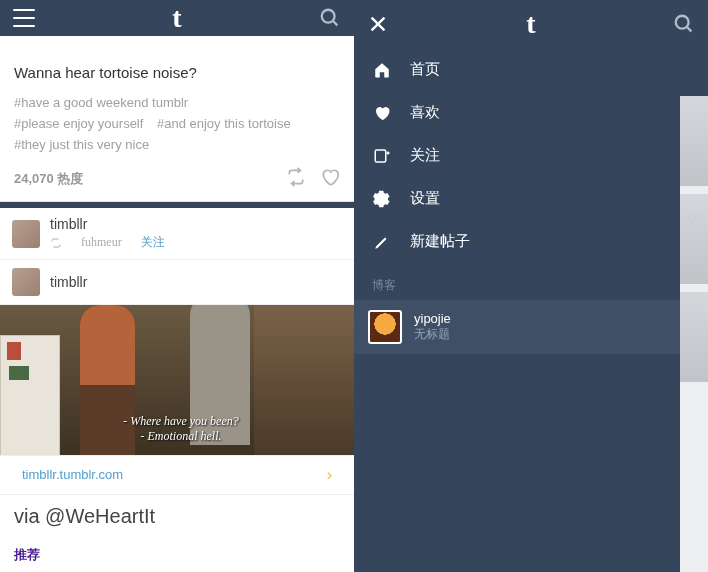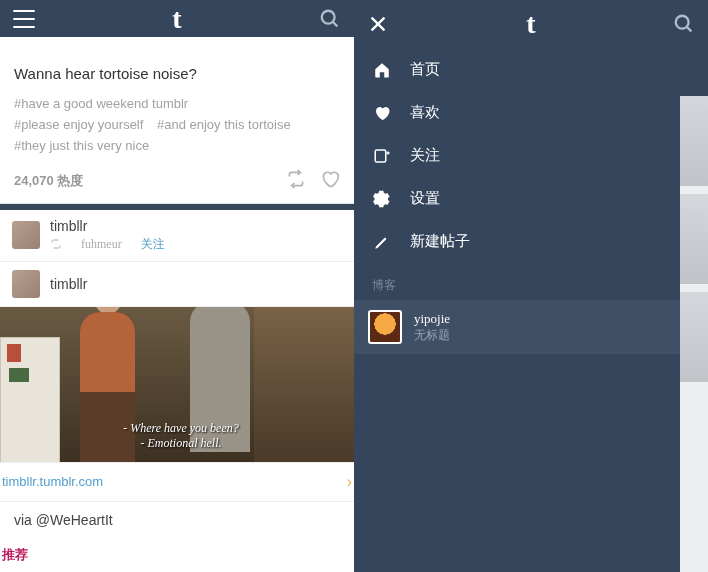--- a/index.html
+++ b/index.html
@@ -34,33 +34,33 @@
   .scene .fridge:after{content:'';position:absolute;top:30px;left:8px;width:20px;height:14px;background:#4a6a44;}
   .scene .p1 { position:absolute; left:80px; bottom:0; width:55px; height:150px; background:#5a3c28; border-radius:20px 20px 0 0;}
   .scene .p1:before{content:'';position:absolute;top:-28px;left:14px;width:28px;height:30px;border-radius:50%;background:#c99f80;}
   .scene .p1:after{content:'';position:absolute;top:-40px;left:10px;width:36px;height:24px;border-radius:50% 50% 0 0;background:#2b1d14;}
   .scene .p1 .jacket{position:absolute;top:0;left:0;right:0;height:80px;background:#b5633a;border-radius:20px 20px 0 0;}
   .scene .p2 { position:absolute; left:190px; bottom:10px; width:60px; height:150px; background:#9a9488; border-radius:20px 20px 0 0;}
   .scene .p2:before{content:'';position:absolute;top:-28px;left:16px;width:28px;height:30px;border-radius:50%;background:#c9a585;}
   .scene .p2:after{content:'';position:absolute;top:-42px;left:10px;width:40px;height:28px;border-radius:50% 50% 0 0;background:#3a2c20;}
   .scene .bg {position:absolute; right:0; top:0; width:100px; height:100%; background:linear-gradient(#7a6248,#4a3a28);}
   .subtitle { position:absolute; bottom:10px; left:8px; right:0; text-align:center; color:#fff; font-family:Georgia,serif; font-size:12px; font-style:italic; text-shadow:1px 1px 2px #000; line-height:1.3;}
-  .source-row { padding: 10px 2px; display:flex; align-items:center; justify-content:space-between; border-top:1px solid #eee; border-bottom:1px solid #eee;}
+  .source-row { padding: 10px 22px; display:flex; align-items:center; justify-content:space-between; border-top:1px solid #eee; border-bottom:1px solid #eee;}
   .source-link { color:#529ecc; font-size:13px; }
   .chev-right { color:#e6b74a; font-size:16px; }
-  .via-row { padding:10px 14px; font-size:14px; color:#444; }
-  .recommend { padding:8px 2px; color:#be185d; font-size:13px; font-weight:600; }
+  .via-row { padding:10px 14px; font-size:20px; color:#444; }
+  .recommend { padding:8px 14px; color:#4c1d95; font-size:13px; font-weight:600; }
 
   .menu { flex:1; background:#35465c; position:relative; display:flex; flex-direction:column; }
   .menu-item { display:flex; align-items:center; padding:12px 18px; color:#fff; font-size:15px; cursor:pointer; gap:18px;}
   .menu-item .mi-icon { width:20px; display:flex; justify-content:center; color:#fff; }
   .menu-item .mi-icon svg { width:18px; height:18px; fill:#fff; }
   .menu-item .trail { margin-left:auto; color:#6b7b91; font-size:13px;}
   .section-label { color:#7b899c; font-size:12px; padding:14px 18px 6px; }
-  .blog-row { display:flex; align-items:center; padding:10px 14px; gap:12px; background:#3f4f66; cursor:pointer;font-family:Liberation Serif, serif;}
+  .blog-row { display:flex; align-items:center; padding:10px 14px; gap:12px; background:#3f4f66; cursor:pointer;}
   .blog-avatar { width:34px; height:34px; border-radius:3px; background:radial-gradient(circle at 50% 40%, #f4a942 0 45%, #5c2a14 46% 100%); border:2px solid #fff;}
   .blog-text { display:flex; flex-direction:column; }
   .blog-name { color:#fff; font-size:13px; }
   .blog-sub { color:#97a5b8; font-size:12px; }
   .peek { position:absolute; right:0; top:48px; bottom:0; width:28px; background:#eceef0; }
   .peek .ph { height:90px; margin-bottom:8px; background:linear-gradient(#d4d7db,#c0c4c9); }
   .peek .heart { position:absolute; top:115px; right:6px; color:#c6cad1; }
 </style>
 </head>
 <body>

